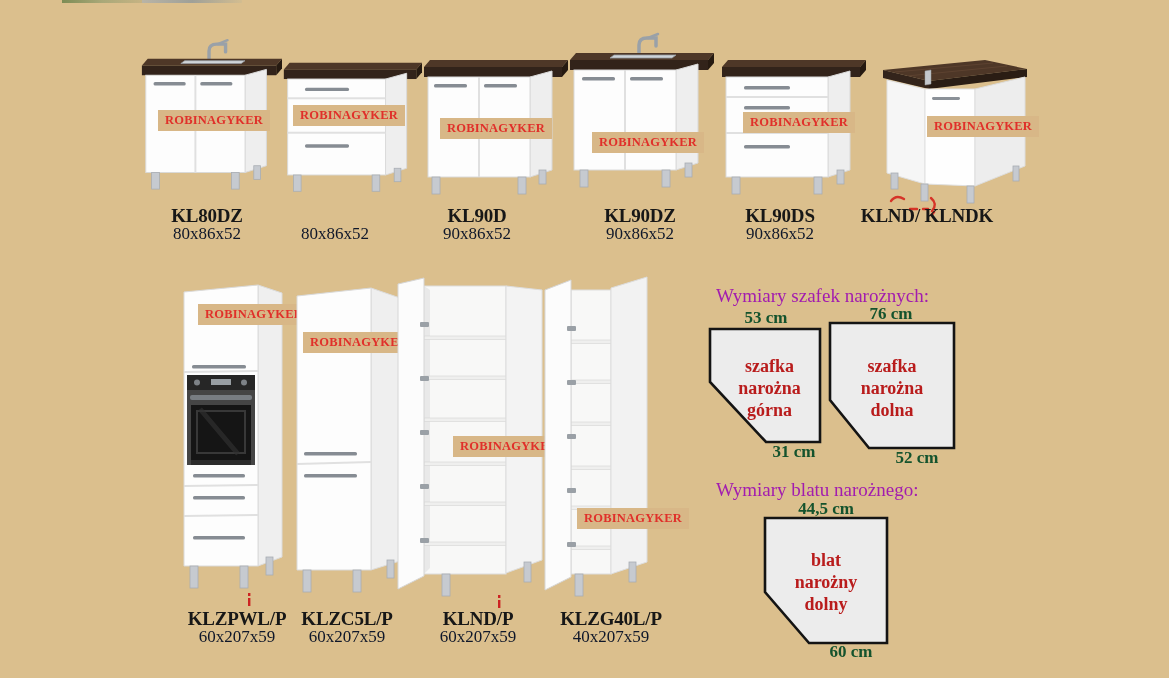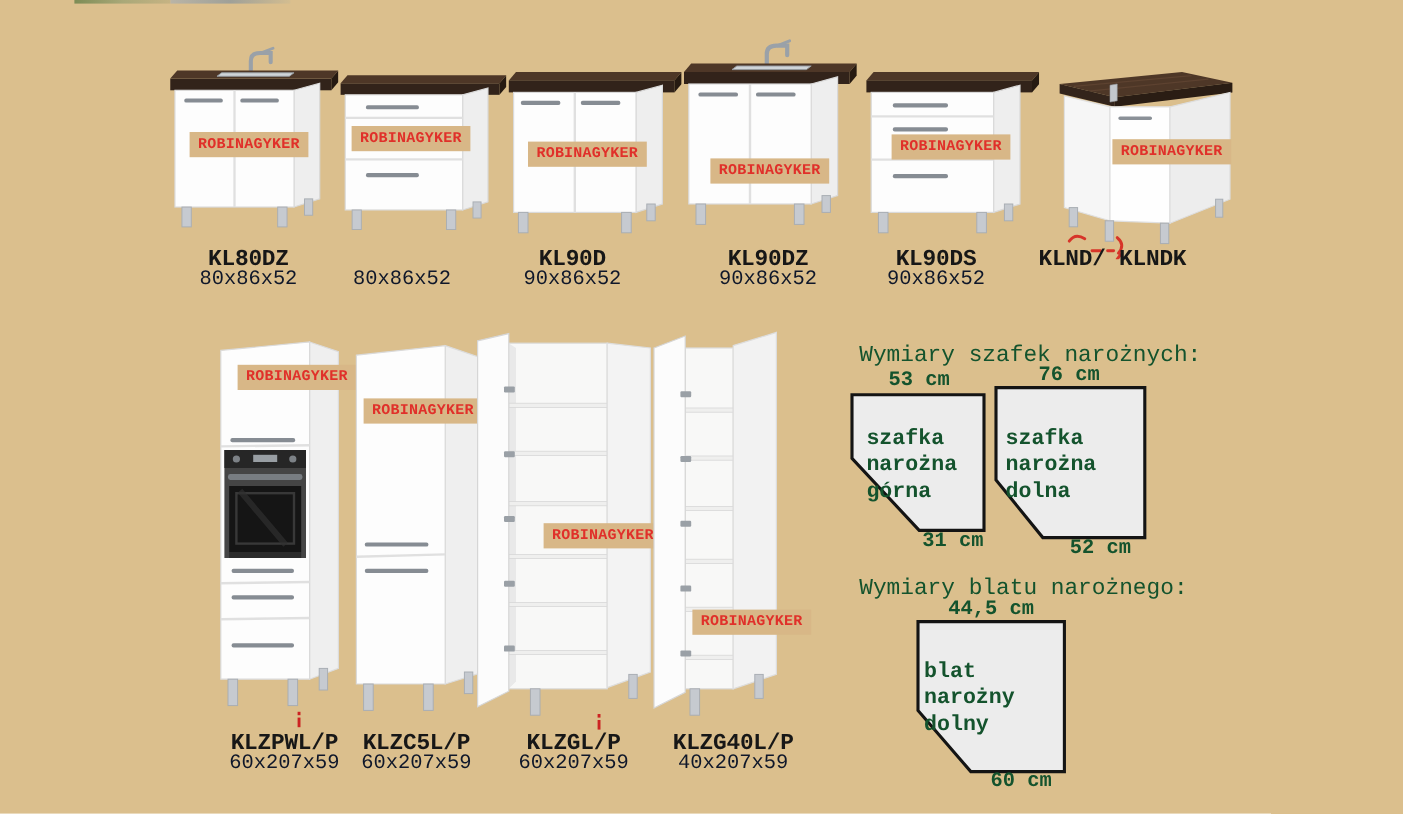--- a/index.html
+++ b/index.html
@@ -1,27 +1,27 @@
 <!DOCTYPE html>
 <html><head>
 <meta charset="utf-8">
 <style>
   html,body{margin:0;padding:0}
   .page{position:relative;width:1169px;height:678px;background:var(--page_bg,#DBBF8D);overflow:hidden;
-        font-family:Liberation Mono, monospace}
+        font-family:Liberation Serif, serif}
   .prod{position:absolute}
   .art{position:absolute;left:0;top:0;display:block}
   .wm{position:absolute;background:var(--wm_bg,#D8B787);color:var(--wm_text,#E0302A);
       font-weight:bold;font-size:12.5px;line-height:15px;padding:3px 7px;white-space:nowrap;letter-spacing:.2px}
   .pname{position:absolute;width:160px;text-align:center;font-weight:bold;font-size:19px;line-height:20px;
          color:#171717;letter-spacing:-.2px}
   .pdims{position:absolute;width:160px;text-align:center;font-size:17px;line-height:18px;color:#0f172a}
-  .dtitle{position:absolute;font-size:19px;color:#14532d;white-space:nowrap}
+  .dtitle{position:absolute;font-size:19px;color:#a21caf;white-space:nowrap}
   .dim{position:absolute;transform:translateX(-50%);font-weight:bold;font-size:17px;color:#14532d;white-space:nowrap}
-  .ptext{position:absolute;text-align:left;font-weight:bold;font-size:18px;line-height:22px;color:#14532d}
+  .ptext{position:absolute;text-align:center;font-weight:bold;font-size:18px;line-height:22px;color:#b91c1c}
   .ptext span{display:block}
   .diagram-shape{position:absolute}
   .artifact{position:absolute}
   .edge-strip{position:absolute;height:3px;top:0}
 </style>
 </head>
 <body style="--page_bg: #DBBF8D; --wm_bg: #D8B787; --wm_text: #E0302A; --counter_front: #32231A; --counter_top: #4E3727; --diagram_fill: #ECECEC; --diagram_border: #141414;">
 
 <div class="page">
 
@@ -283,21 +283,21 @@
         <rect x="24" y="154" width="9" height="5" rx="1"></rect>
           <rect x="24" y="208" width="9" height="5" rx="1"></rect>
         <rect x="24" y="262" width="9" height="5" rx="1"></rect>
       </g>
       <g fill="#c6cad0" stroke="#a8adb3" stroke-width="0.8">
         <rect x="46" y="298" width="8" height="22"></rect>
           <rect x="128" y="286" width="7" height="20"></rect>
       </g>
     </svg>
     <div class="wm" style="left:57px;top:160px">ROBINAGYKER</div>
-    <div class="pname" style="left:2px;top:333px">KLZGL/P</div>
+    <div class="pname" style="left:2px;top:333px">KLND/P</div>
     <div class="pdims" style="left:2px;top:352px">60x207x59</div>
   </div>
 
   <div class="prod" style="left:543px;top:274px;width:160px;height:374px">
     <svg class="art" width="110" height="330" viewBox="0 0 110 330">
       <g>
         <rect x="28" y="16" width="40" height="284" fill="#f8f8f7" stroke="#dddddd" stroke-width="1"></rect>
         <g fill="#efefee" stroke="#d4d4d4" stroke-width="0.6">
           <rect x="28" y="66" width="40" height="3.5"></rect>
             <rect x="28" y="106" width="40" height="3.5"></rect>

